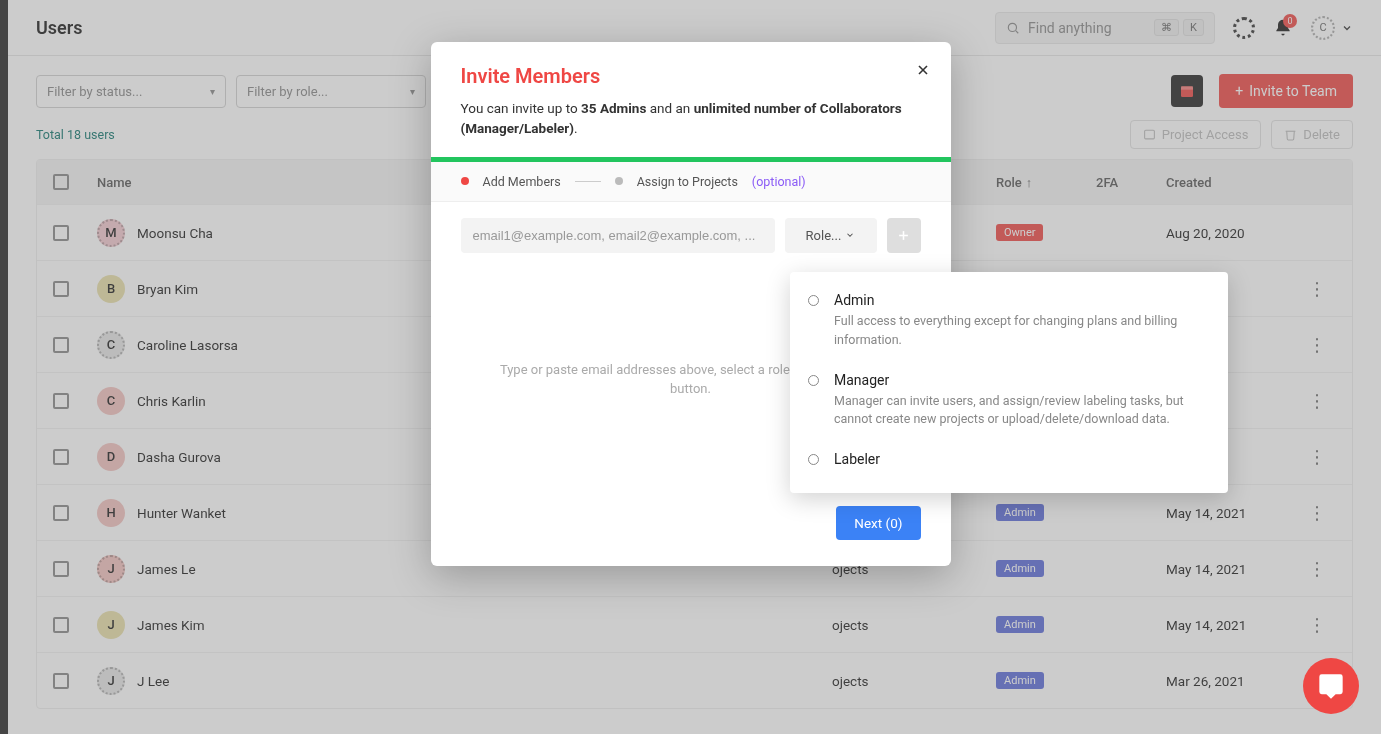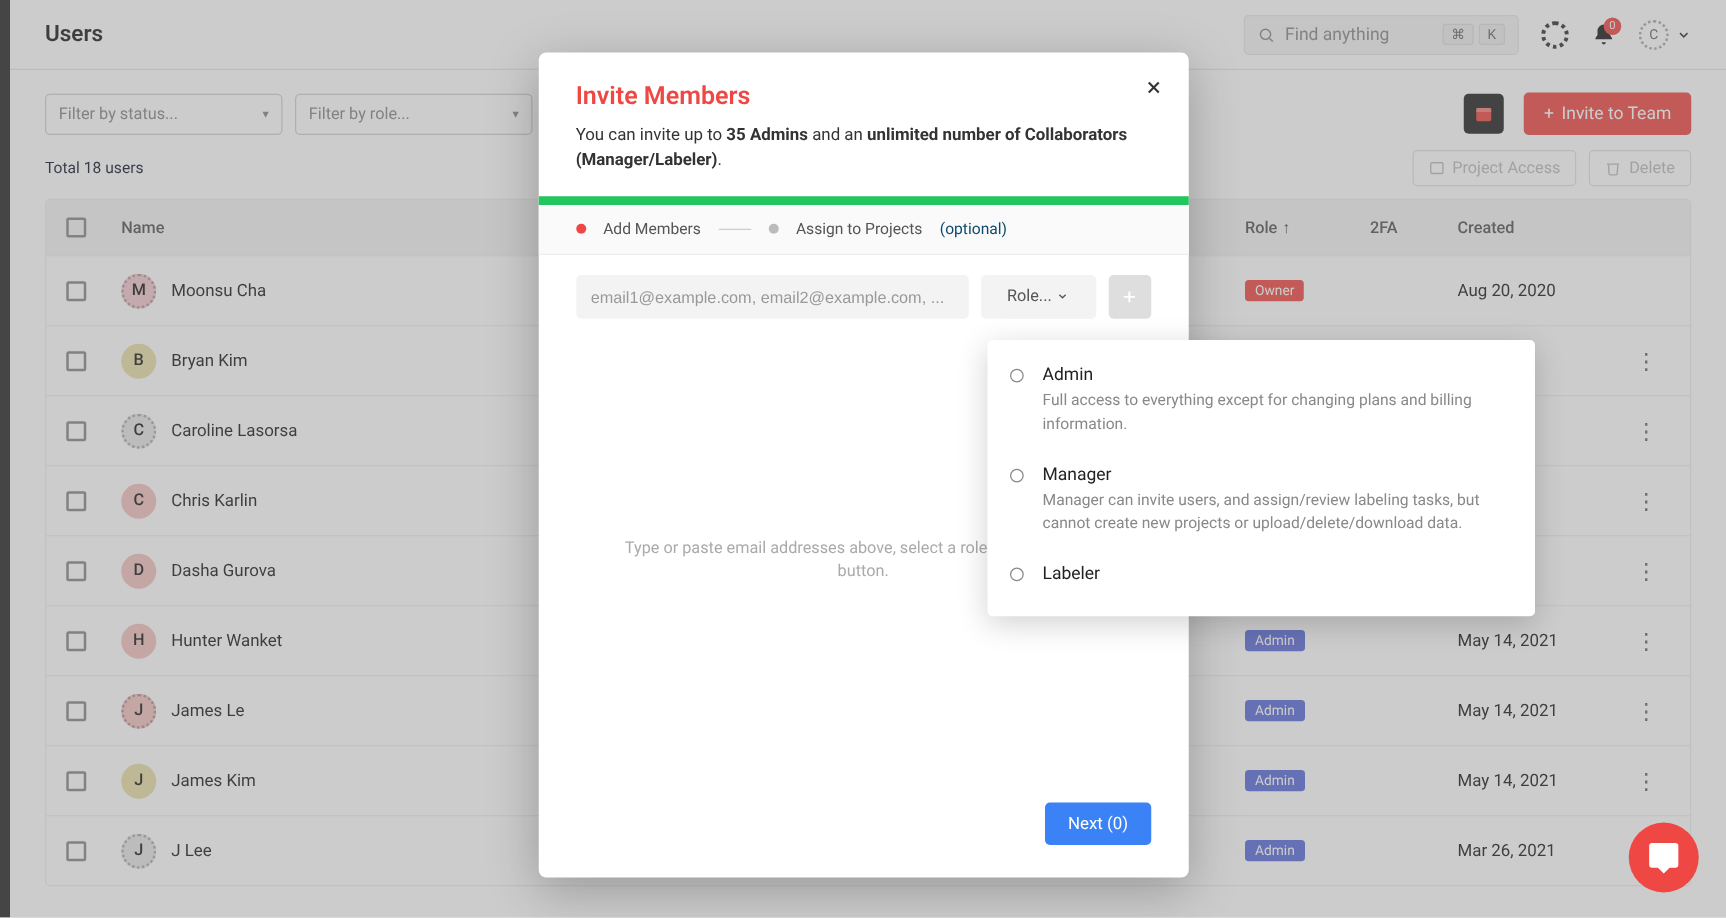--- a/index.html
+++ b/index.html
@@ -18,50 +18,50 @@
 .bell-wrap .badge { position: absolute; top: -4px; right: -4px; width: 14px; height: 14px; background: #ef4744; color: #fff; border-radius: 50%; font-size: 9px; display: flex; align-items: center; justify-content: center; }
 .avatar-sm { width: 24px; height: 24px; border-radius: 50%; border: 2px dotted #aaa; display: flex; align-items: center; justify-content: center; font-size: 11px; color: #666; }
 .content { padding: 18px 28px; flex: 1; overflow: hidden; }
 .filters-row { display: flex; align-items: center; gap: 10px; margin-bottom: 12px; }
 .filter-select { background: #fff; border: 1px solid #d0d0d0; border-radius: 4px; padding: 8px 30px 8px 10px; font-size: 13px; color: #888; min-width: 190px; position: relative; }
 .filter-select .chev { position: absolute; right: 10px; top: 50%; transform: translateY(-50%); color: #888; font-size: 10px; }
 .right-actions { margin-left: auto; display: flex; gap: 16px; align-items: center; }
 .icon-btn { width: 32px; height: 32px; background: #222; border-radius: 4px; display: flex; align-items: center; justify-content: center; color: #ef4744; }
 .invite-btn { background: #ef4744; color: #fff; border-radius: 4px; padding: 9px 16px; font-size: 14px; display: flex; align-items: center; gap: 6px; cursor: pointer; }
 .subheader { display: flex; align-items: center; justify-content: space-between; margin-bottom: 10px; }
-.total-text { font-size: 12.5px; color: #0f172a; }
+.total-text { font-size: 12.5px; color: #0f766e; }
 .subheader-actions { display: flex; gap: 10px; }
 .ghost-btn { border: 1px solid #e0e0e0; border-radius: 4px; padding: 6px 12px; font-size: 13px; color: #bbb; display: flex; gap: 6px; align-items: center; background: #fff; }
 .table-wrap { border: 1px solid #eee; border-radius: 4px; }
 .thead { display: flex; align-items: center; background: #f4f4f4; height: 44px; padding: 0 16px; font-size: 13px; color: #555; font-weight: 500; }
 .col-check { width: 44px; display: flex; align-items: center; }
 .checkbox { width: 16px; height: 16px; border: 2px solid #888; border-radius: 2px; }
 .col-name { flex: 1; }
 .col-access { width: 120px; }
 .col-role { width: 100px; display: flex; align-items: center; gap: 4px; margin-left: 44px; }
 .col-2fa { width: 70px; }
 .col-created { width: 130px; }
 .col-menu { width: 40px; text-align: center; }
 .trow { display: flex; align-items: center; height: 56px; padding: 0 16px; border-top: 1px solid #f0f0f0; font-size: 13.5px; }
 .user-cell { display: flex; align-items: center; gap: 12px; }
 .avatar { width: 28px; height: 28px; border-radius: 50%; display: flex; align-items: center; justify-content: center; font-size: 13px; font-weight: 500; }
 .role-badge { display: inline-block; padding: 2px 8px; border-radius: 3px; font-size: 11px; color: #fff; }
 .role-owner { background: #ef4744; }
 .role-admin { background: #5b6bd8; }
 .dots { color: #666; font-size: 18px; letter-spacing: -2px; }
 .overlay { position: absolute; inset: 0; background: rgba(120,120,120,0.38); display: flex; align-items: flex-start; justify-content: center; padding-top: 42px; }
-.modal { width: 520px; background: #fff; border-radius: 6px; box-shadow: 0 10px 40px rgba(0,0,0,0.25); overflow: visible; display: flex; flex-direction: column; height: 660px; position: relative; }
+.modal { width: 520px; background: #fff; border-radius: 6px; box-shadow: 0 10px 40px rgba(0,0,0,0.25); overflow: visible; display: flex; flex-direction: column; height: 524px; position: relative; }
 .modal-head { padding: 22px 30px 18px; }
 .modal-title { font-size: 20px; font-weight: 600; color: #ef4744; margin-bottom: 10px; }
 .modal-sub { font-size: 13.5px; color: #333; line-height: 1.5; }
 .modal-close { position: absolute; top: 20px; right: 20px; font-size: 17px; color: #333; cursor: pointer; }
-.steps { border-top: 7px solid #22c55e; border-bottom: 1px solid #eee; background: #fafafa; padding: 12px 30px; display: flex; align-items: center; gap: 14px; font-size: 12.5px; color: #555; }
+.steps { border-top: 5px solid #22c55e; border-bottom: 1px solid #eee; background: #fafafa; padding: 12px 30px; display: flex; align-items: center; gap: 14px; font-size: 12.5px; color: #555; }
 .step-dot { width: 8px; height: 8px; border-radius: 50%; display: inline-block; }
 .step-line { width: 26px; height: 1px; background: #ccc; }
-.optional { color: #0c4a6e; }
+.optional { color: #8b5cf6; }
 .invite-row { padding: 16px 30px; display: flex; gap: 10px; }
 .email-input { flex: 1; background: #f3f3f3; border: none; border-radius: 4px; padding: 10px 12px; font-size: 13px; color: #333; }
 .email-input::placeholder { color: #999; }
 .role-select { width: 92px; background: #f3f3f3; border-radius: 4px; display: flex; align-items: center; justify-content: center; gap: 4px; font-size: 13px; color: #555; cursor: pointer; position: relative; }
 .plus-btn { width: 34px; background: #dedede; border-radius: 4px; display: flex; align-items: center; justify-content: center; color: #fff; font-size: 17px; }
 .empty-hint { flex: 1; display: flex; align-items: center; justify-content: center; text-align: center; font-size: 13px; color: #aaa; padding: 0 60px; line-height: 1.5; }
 .modal-foot { padding: 16px 30px 26px; display: flex; justify-content: flex-end; }
 .next-btn { background: #3b82f6; color: #fff; border-radius: 4px; padding: 9px 18px; font-size: 13.5px; }
 .dropdown { position: absolute; top: 272px; left: 790px; width: 438px; background: #fff; border-radius: 4px; box-shadow: 0 6px 24px rgba(0,0,0,0.18); padding: 10px 0; z-index: 60; }
 .dd-item { padding: 10px 22px 12px 44px; position: relative; cursor: pointer; }

